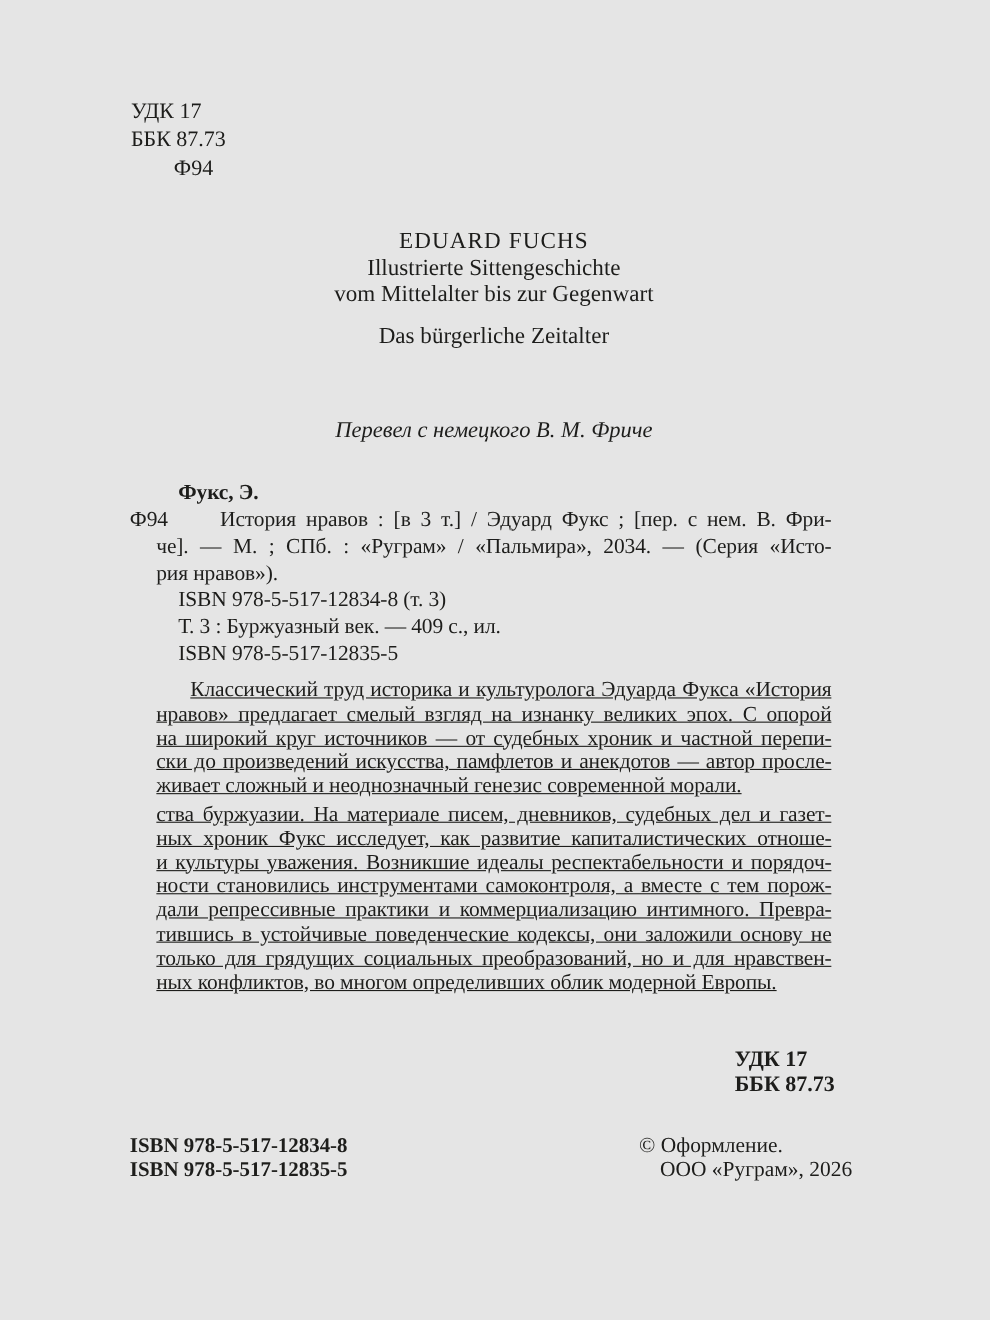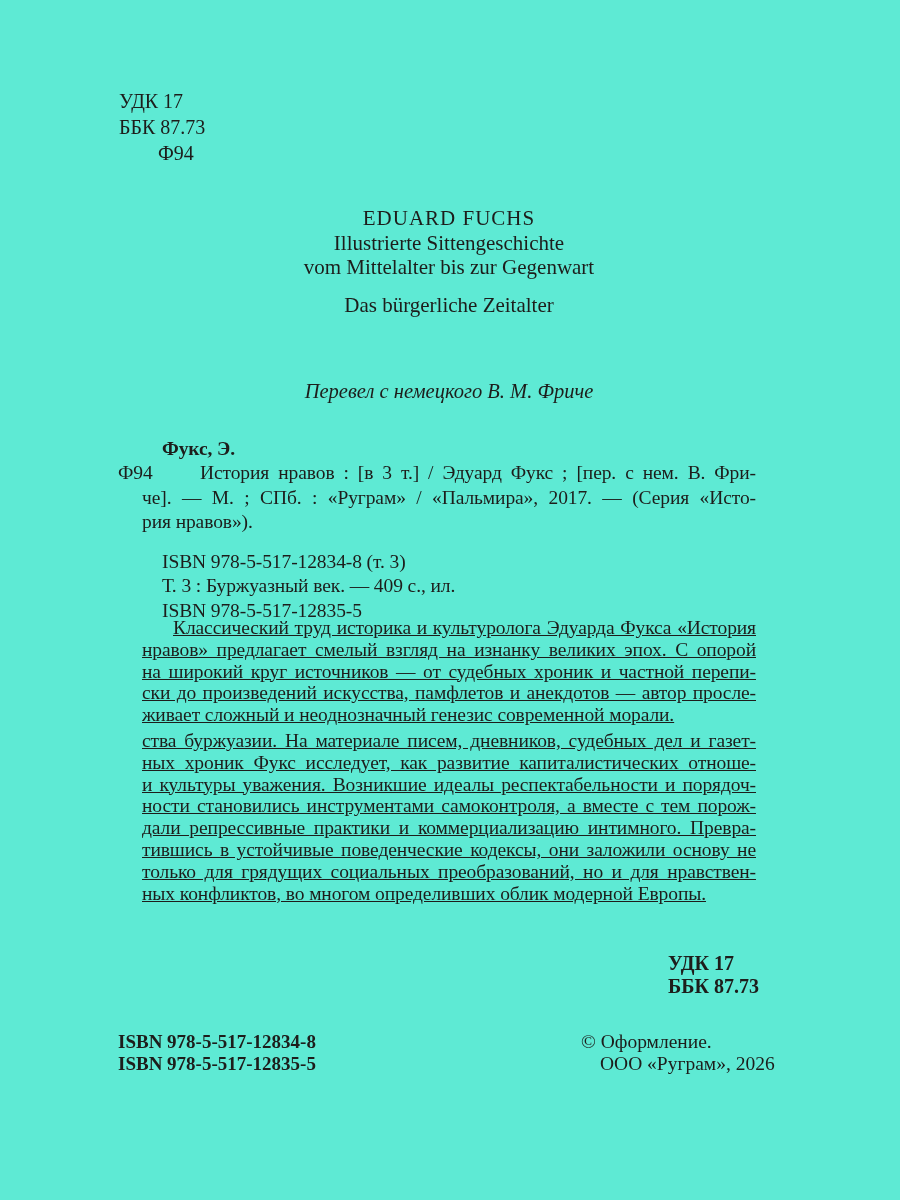--- a/index.html
+++ b/index.html
@@ -1,39 +1,39 @@
 <!DOCTYPE html>
 <html lang="ru"><head>
 <meta charset="utf-8">
 <style>
   html,body { margin:0; padding:0; }
   body { background:#ffffff; }
   .page {
-    position:relative; width:900px; height:1200px; background:#5eead4;
+    position:relative; width:900px; height:1200px; background:#e5e5e5;
     font-family:"Liberation Serif","DejaVu Serif",serif;
     color:#1d1d1b; overflow:hidden;
   }
   
   .top-codes { position:absolute; left:119px; top:88px; font-size:20px; line-height:26px; }
   .top-codes .sign { padding-left:39px; }
   
   .original { position:absolute; left:142px; top:206px; width:614px; text-align:center;
               font-size:21px; line-height:24.6px; }
   .original .caps { letter-spacing:1px; }
   .original .subtitle { margin-top:13px; }
   
   .translator { position:absolute; left:142px; top:380px; width:614px; text-align:center;
                 font-style:italic; font-size:20.5px; }
   
   .card { position:absolute; left:142px; top:437px; width:614px; font-size:19.5px;
           line-height:24.3px; letter-spacing:-0.1px; }
   .card-author { font-weight:bold; padding-left:20px; }
   .card-desc { position:relative; }
   .card-code { position:absolute; left:-24px; top:0; }
-  .card-isbn { padding-left:20px; margin-top:16px; }
+  .card-isbn { padding-left:20px; margin-top:0; }
   
   .jline { text-align:justify; height:24.3px; overflow:hidden; }
   .jline::after { content:""; display:inline-block; width:100%; }
   .jline.last { text-align:left; }
   .jline.last::after { content:none; }
   .ind-lg { text-indent:58px; }
   .ind-sm { text-indent:31px; }
   
   .annotation { position:absolute; left:142px; top:617px; width:614px; font-size:19.5px;
                 letter-spacing:-0.1px; }
@@ -66,21 +66,21 @@
     <div class="subtitle">Das bürgerliche Zeitalter</div>
   </div>
 
   <div class="translator">Перевел с немецкого В. М. Фриче</div>
 
   <div class="card">
     <div class="card-author">Фукс, Э.</div>
     <div class="card-desc">
       <span class="card-code">Ф94</span>
       <div class="jline ind-lg">История нравов : [в 3 т.] / Эдуард Фукс ; [пер. с нем. В. Фри-</div>
-      <div class="jline">че]. — М. ; СПб. : «Руграм» / «Пальмира», 2017. — (Серия «Исто-</div>
+      <div class="jline">че]. — М. ; СПб. : «Руграм» / «Пальмира», 2034. — (Серия «Исто-</div>
       <div class="jline last">рия нравов»).</div>
     </div>
     <div class="card-isbn">
       <div>ISBN 978-5-517-12834-8 (т. 3)</div>
       <div>Т. 3 : Буржуазный век. — 409 с., ил.</div>
       <div>ISBN 978-5-517-12835-5</div>
     </div>
   </div>
 
   <div class="annotation">

